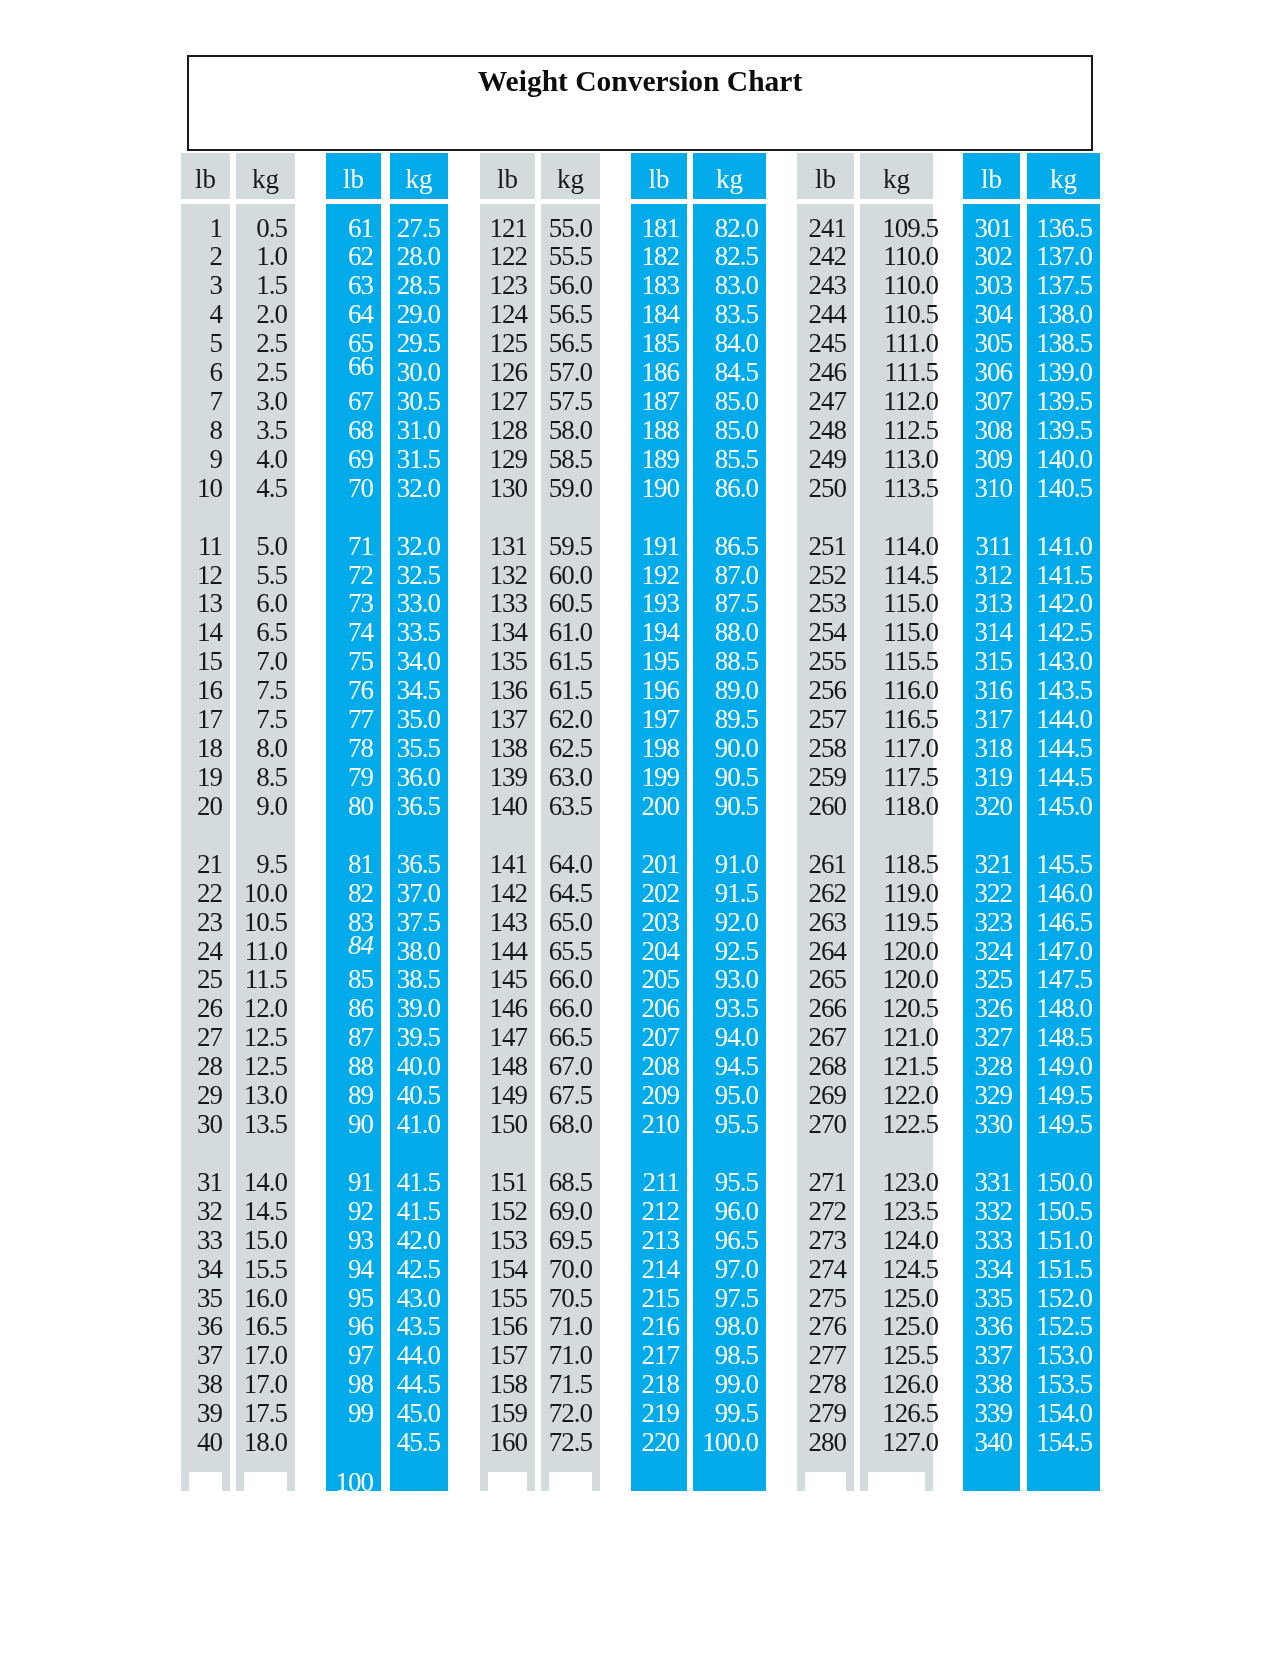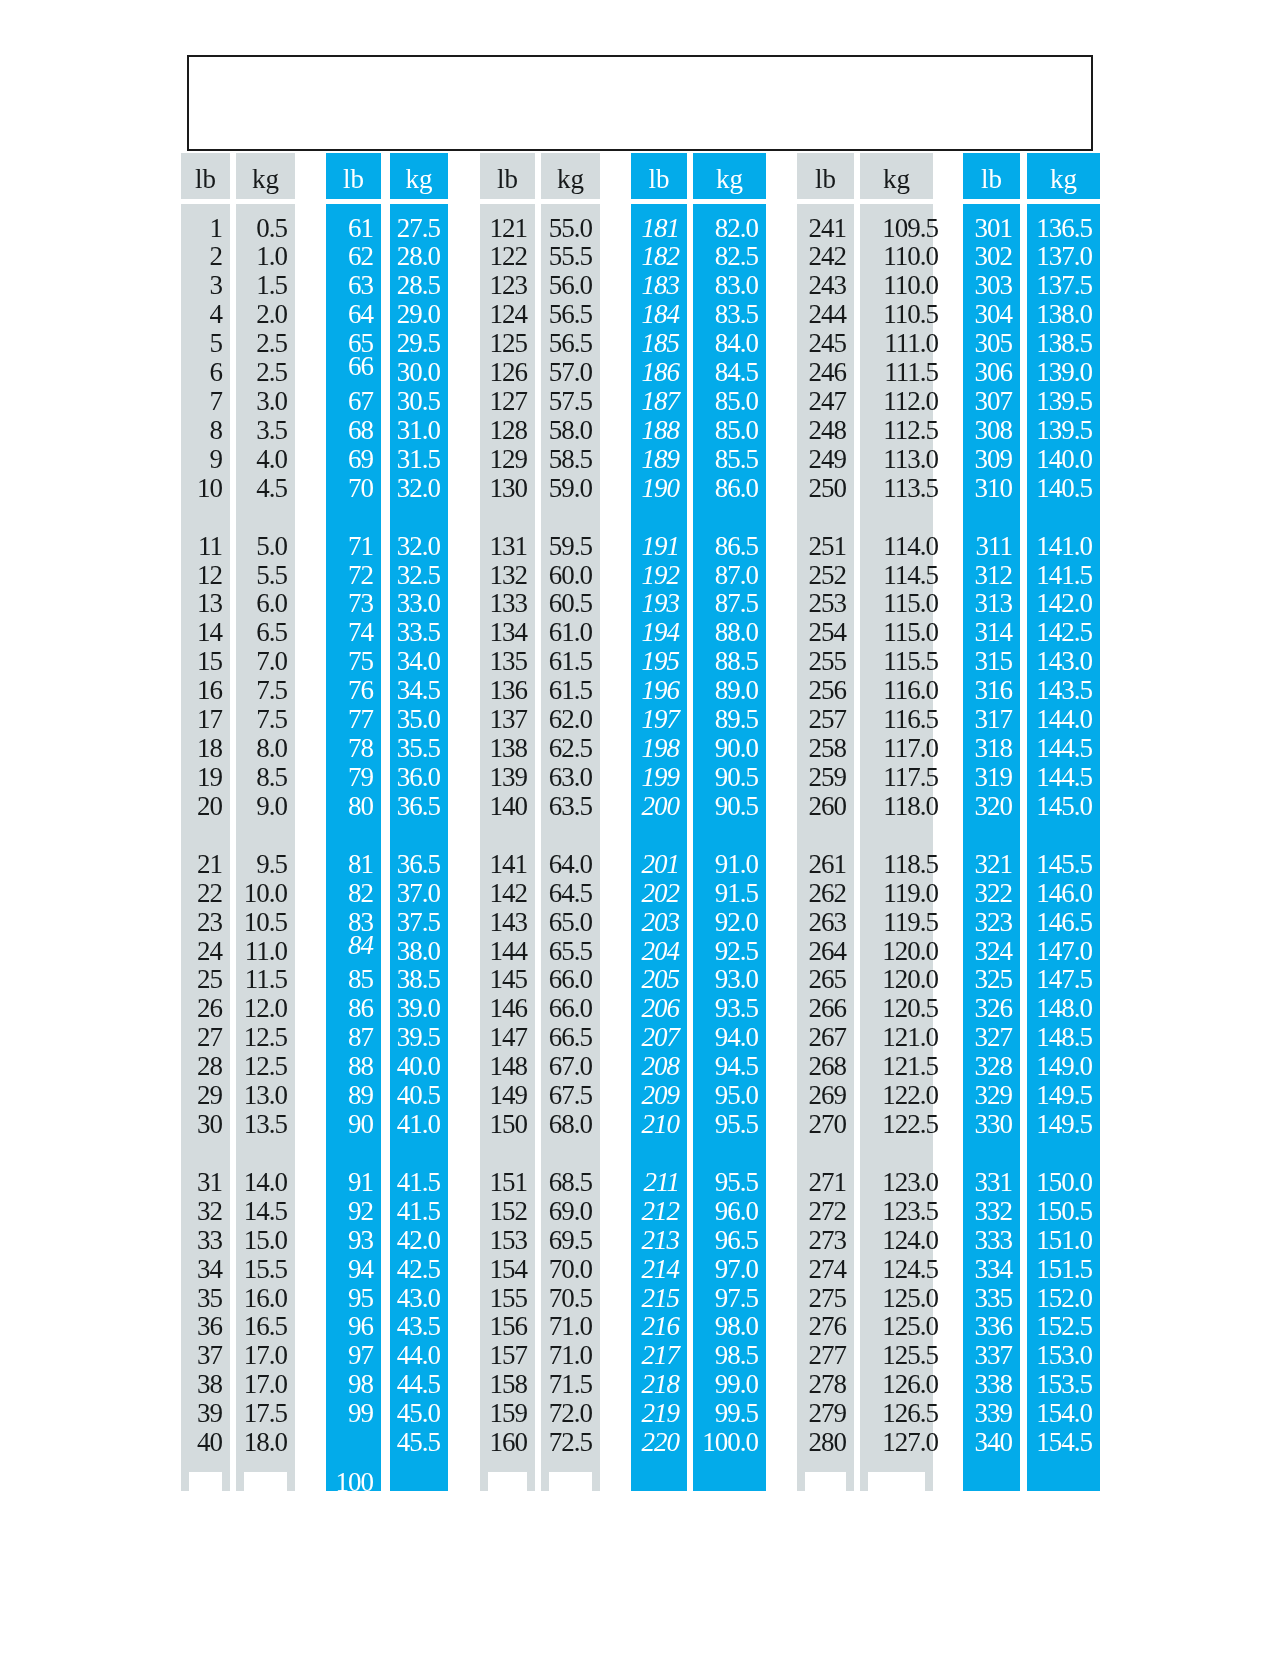--- a/index.html
+++ b/index.html
@@ -35,20 +35,21 @@
 .ink-dark{color:#16191a;}
 .ink-light{color:#ffffff;}
 </style>
 </head>
 <body>
 
 <div id="stage">
 
   <div id="title-box">
     <div id="title-inner">
+      <div class="tline">Weight Conversion Chart</div>
     </div>
   </div>
 
   <div id="table-root">
       <div class="col-group">
         <div class="col-header th-gray" style="left: 181px; width: 49px;">
           <span class="hlabel ink-dark">lb</span>
         </div>
         <div class="col-panel th-gray" style="left: 181px; width: 49px; height: 1287px; clip-path: polygon(0px 0px, 49px 0px, 49px 1287px, 41px 1287px, 41px 1268px, 8px 1268px, 8px 1287px, 0px 1287px);"></div>
         <div class="col-values" style="left: 181px; width: 49px; height: 1287px;">
@@ -326,21 +327,21 @@
           <div class="cell ink-dark" style="top: 1167.3px;">71.5</div>
           <div class="cell ink-dark" style="top: 1196.22px;">72.0</div>
           <div class="cell ink-dark" style="top: 1225.14px;">72.5</div>
         </div>
       </div>
       <div class="col-group">
         <div class="col-header th-blue" style="left: 631px; width: 56px;">
           <span class="hlabel ink-light">lb</span>
         </div>
         <div class="col-panel th-blue" style="left: 631px; width: 56px; height: 1287px;"></div>
-        <div class="col-values" style="left: 631px; width: 56px; height: 978px; font-style: italic;">
+        <div class="col-values" style="left: 631px; width: 56px; height: 978px;">
           <div class="cell ink-light" style="top: 10.5px;">181</div>
           <div class="cell ink-light" style="top: 39.42px;">182</div>
           <div class="cell ink-light" style="top: 68.34px;">183</div>
           <div class="cell ink-light" style="top: 97.26px;">184</div>
           <div class="cell ink-light" style="top: 126.18px;">185</div>
           <div class="cell ink-light" style="top: 155.1px;">186</div>
           <div class="cell ink-light" style="top: 184.02px;">187</div>
           <div class="cell ink-light" style="top: 212.94px;">188</div>
           <div class="cell ink-light" style="top: 241.86px;">189</div>
           <div class="cell ink-light" style="top: 270.78px;">190</div>

